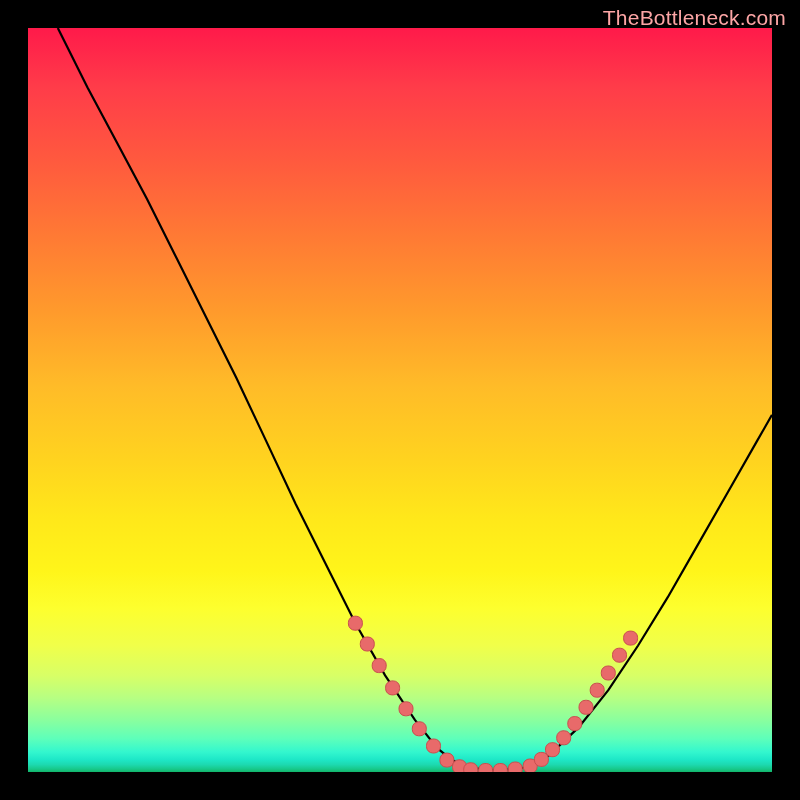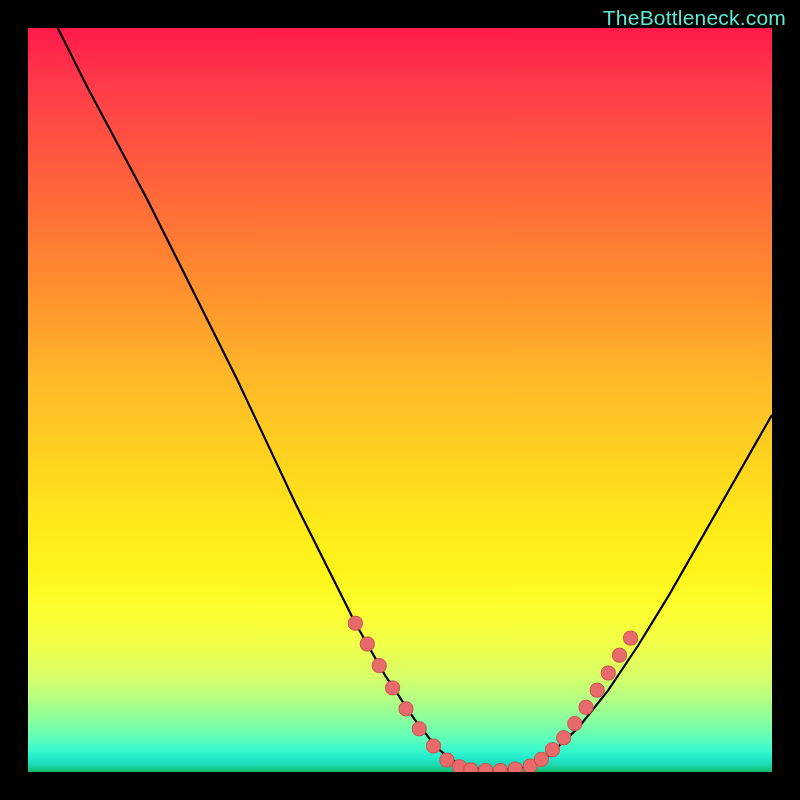--- a/index.html
+++ b/index.html
@@ -56,21 +56,21 @@
   svg.curve {
     position: absolute;
     inset: 0;
   }
   .watermark {
     position: absolute;
     top: 6px;
     right: 14px;
     font-family: Arial, Helvetica, sans-serif;
     font-size: 21px;
-    color: #5eead4;
+    color: #fca5a5;
     letter-spacing: 0.2px;
     user-select: none;
   }
 </style>
 </head>
 <body>
 
 <div class="frame">
   <div class="plot">
     <div class="gradient"></div>

